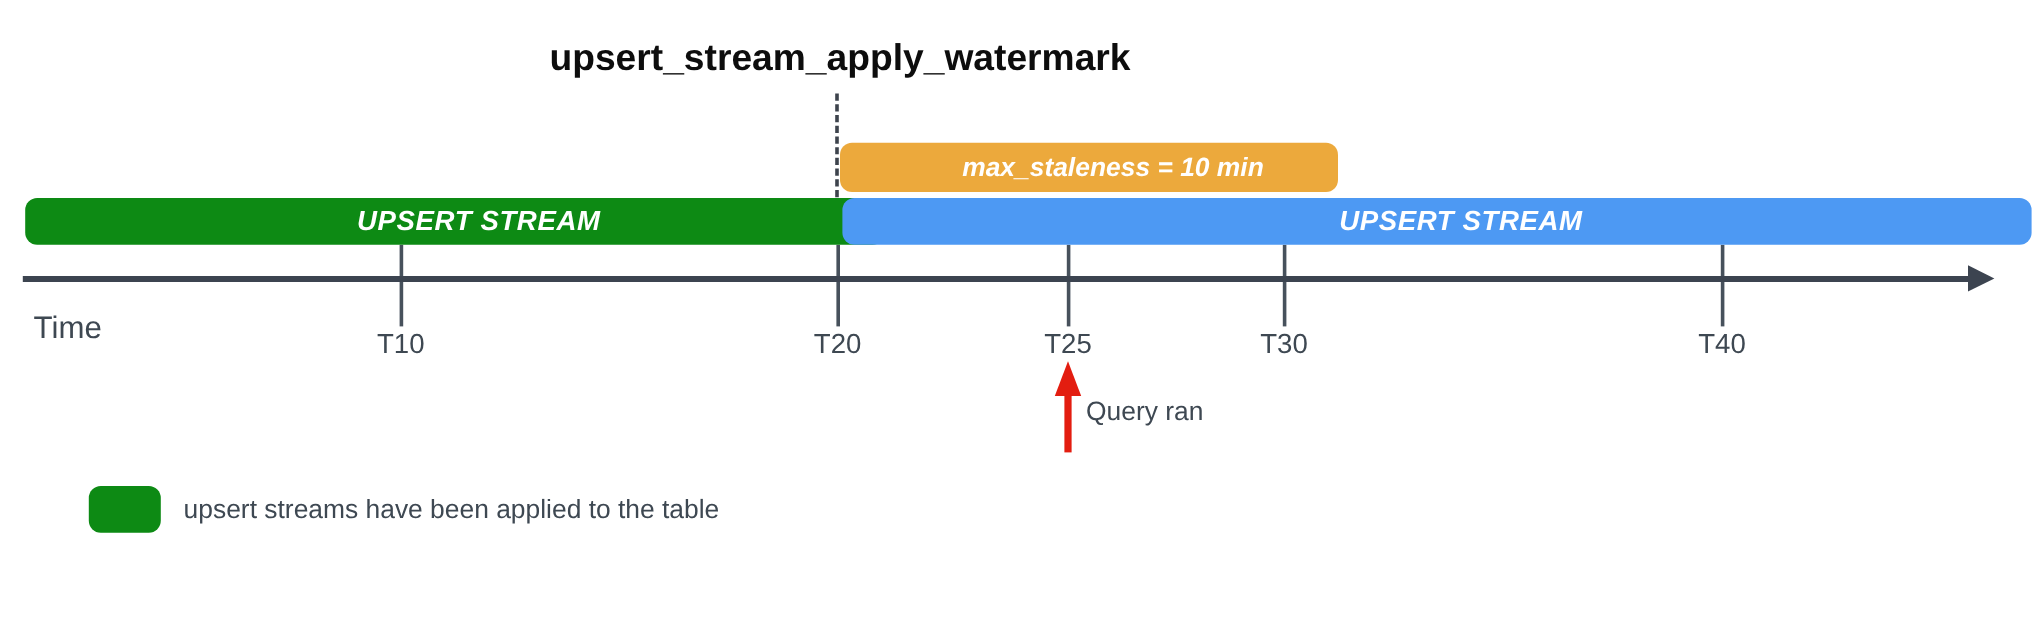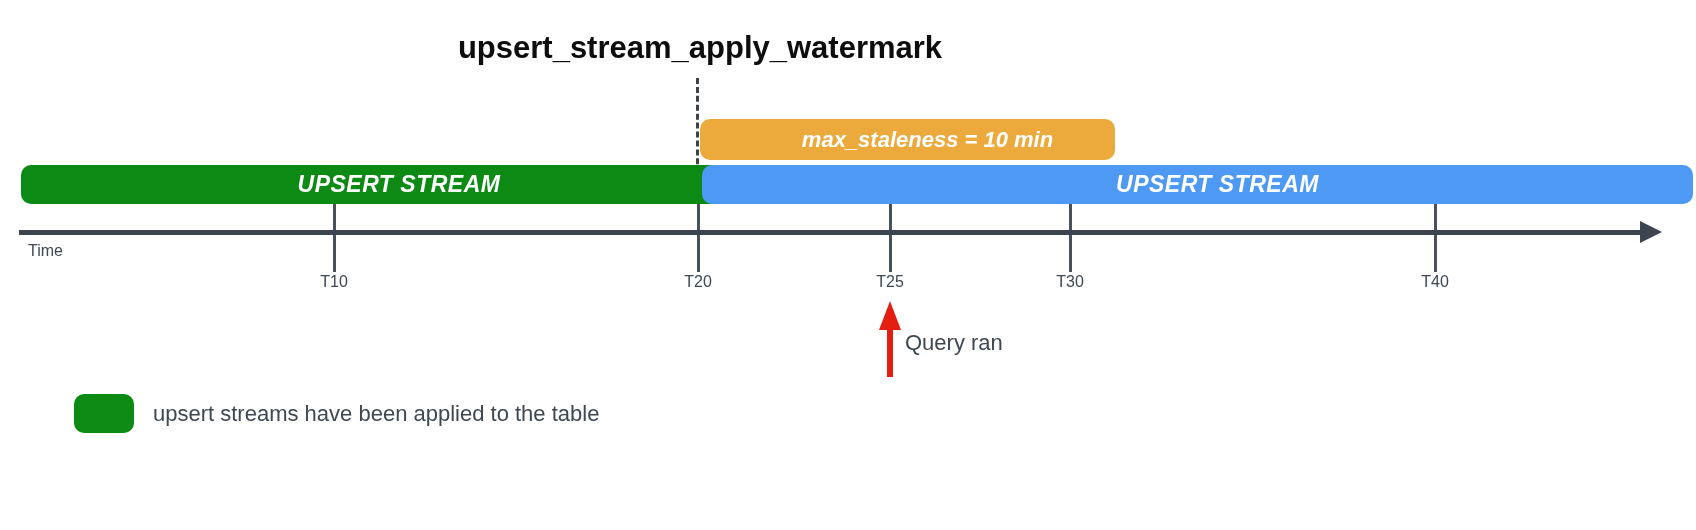--- a/index.html
+++ b/index.html
@@ -21,37 +21,37 @@
     white-space:nowrap; z-index:1;padding-left:40px;
   }
   .bar-staleness { left:700px; top:119px; width:375px; height:41px; background:var(--orange); font-size:22px; }
   .bar-applied   { left:21px;  top:165px; width:676px; height:39px; background:var(--green);  font-size:23px; letter-spacing:0.5px; }
   .bar-unapplied { left:702px; top:165px; width:951px; height:39px; background:var(--blue);   font-size:23px; letter-spacing:0.5px; }
   .axis-line { position:absolute; left:19px; top:230px; width:1628px; height:5px; background:var(--axis); z-index:2; }
   .axis-arrowhead {
     position:absolute; left:1640px; top:221px; width:0; height:0; z-index:2;
     border-left:22px solid var(--axis); border-top:11px solid transparent; border-bottom:11px solid transparent;
   }
-  .time-label { position:absolute; left:28px; top:242px; font-size:16px; color:#3e4852; }
+  .time-label { position:absolute; left:28px; top:258px; font-size:26px; color:#3e4852; }
   .tick { position:absolute; top:204px; width:0; z-index:0; }
   .tick-line { position:absolute; left:-1.5px; width:3px; height:68px; background:#47515c; }
   .tick-label {
     position:absolute; top:69px; left:0; transform:translateX(-50%);
-    font-size:16px; color:#3e4852; white-space:nowrap;
+    font-size:23px; color:#3e4852; white-space:nowrap;
   }
   .query-arrow { position:absolute; left:879px; top:301px; width:22px; }
   .query-arrow-head {
     width:0; height:0; margin:0 auto;
     border-left:11px solid transparent; border-right:11px solid transparent;
     border-bottom:29px solid var(--red);
   }
   .query-arrow-shaft { width:6px; height:47px; margin:0 auto; background:var(--red); }
   .query-label { position:absolute; left:905px; top:330px; font-size:22px; color:#3e4852; white-space:nowrap; }
   .legend-item { position:absolute; left:74px; display:flex; align-items:center; gap:19px; }
-  .legend-item.row1 { top:394px; }
+  .legend-item.row1 { top:405px; }
   .legend-item.row2 { top:445px; }
   .legend-swatch { width:60px; height:39px; border-radius:10px; flex:0 0 auto; }
   .legend-label { font-size:22px; color:#3e4852; white-space:nowrap; }
 </style>
 </head>
 <body>
 
 <div class="canvas">
 
   <div class="title">upsert_stream_apply_watermark</div>

